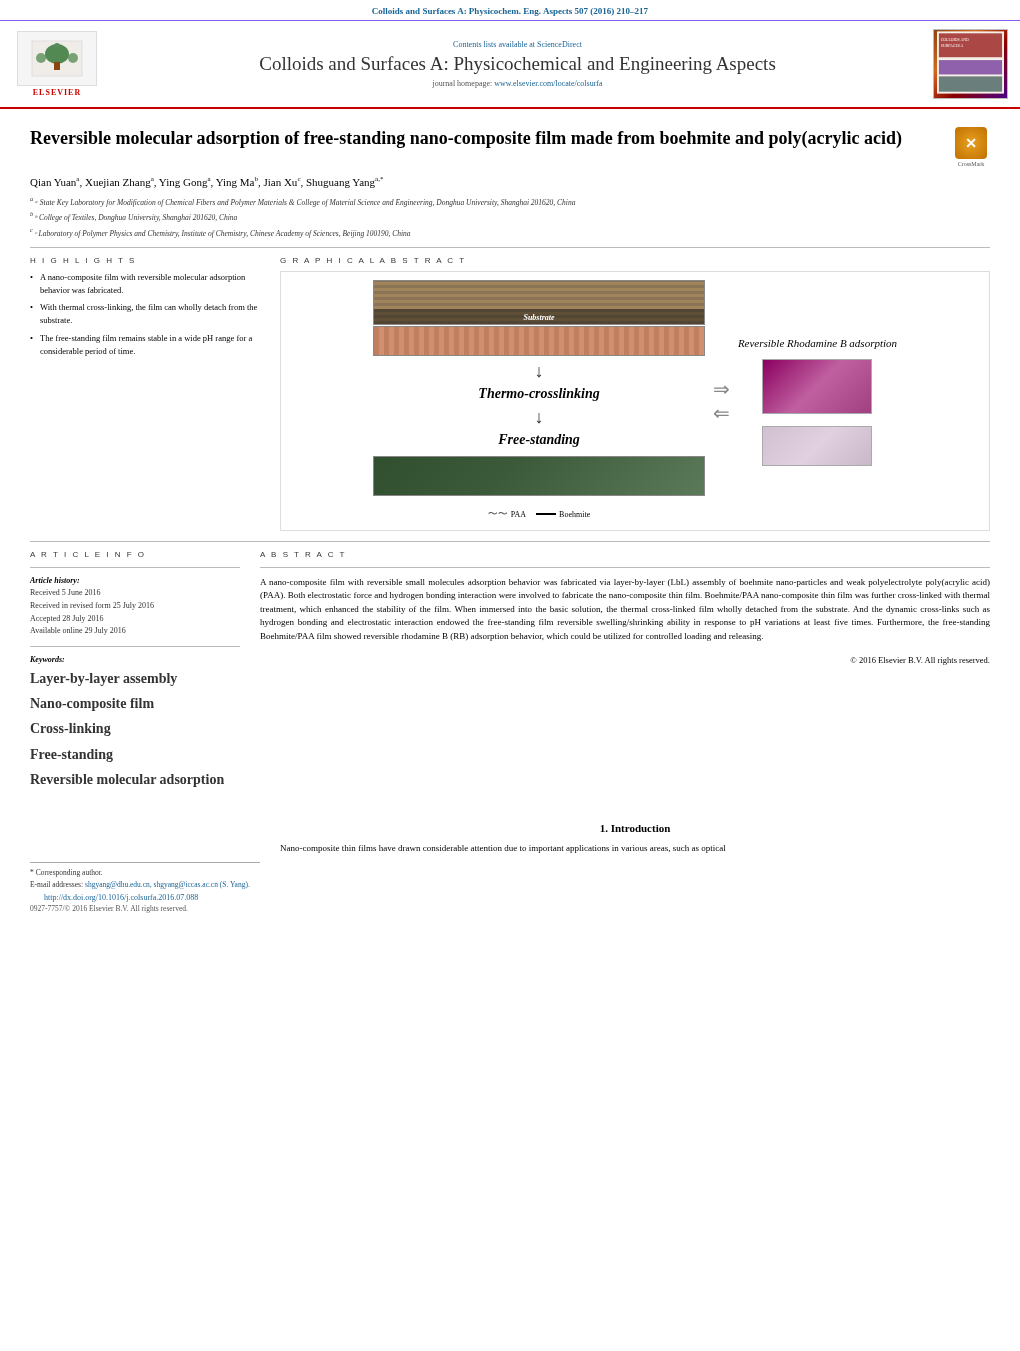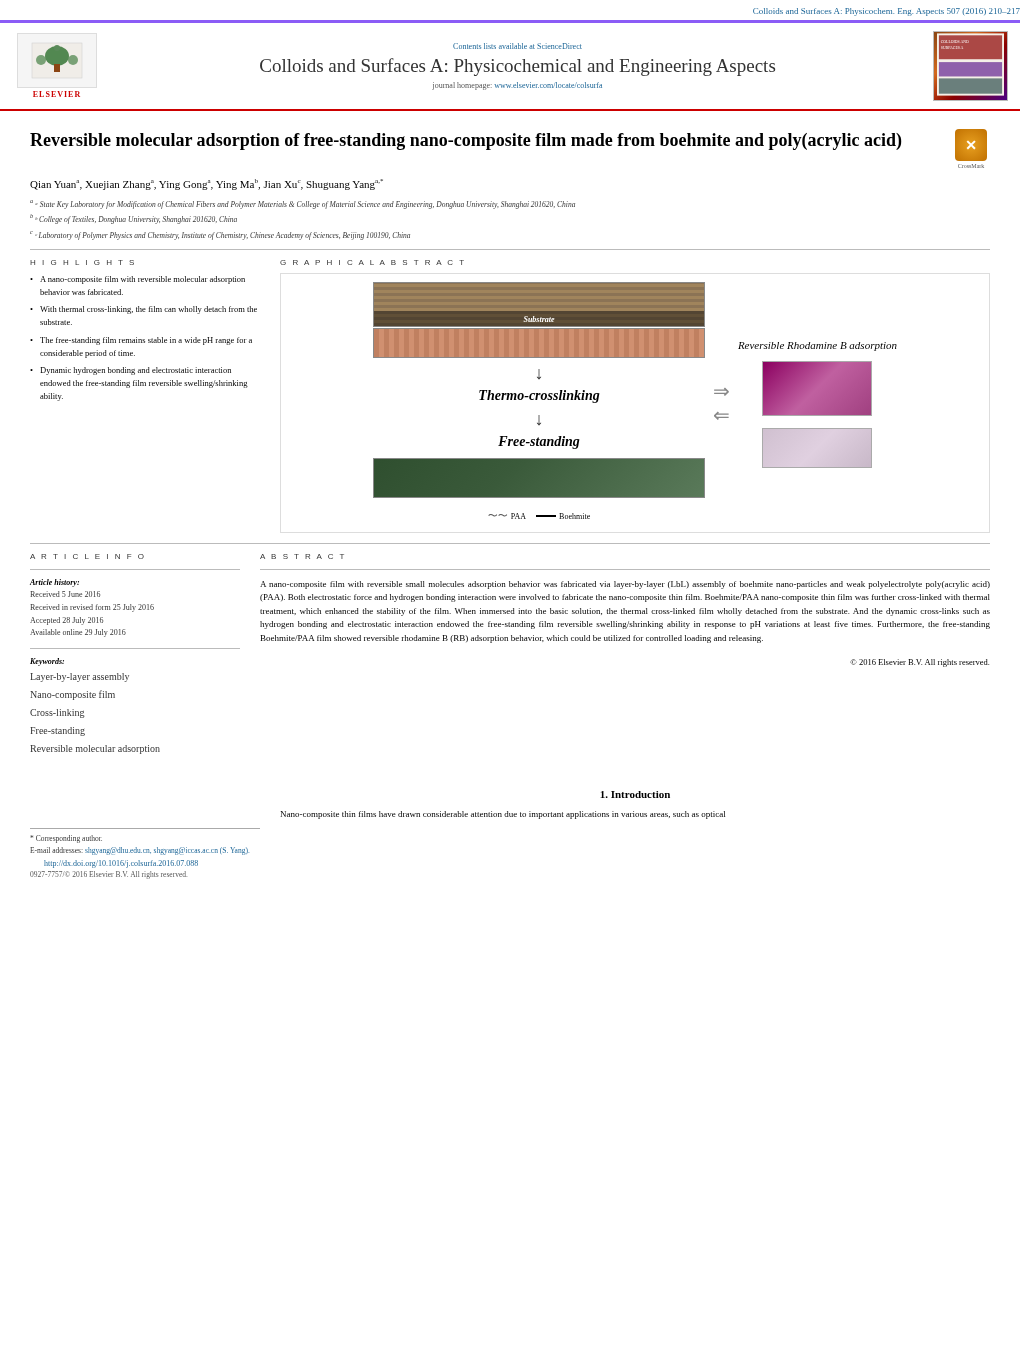--- a/index.html
+++ b/index.html
@@ -6,25 +6,26 @@
     body {
       background: #fff;
       font-family: 'Times New Roman', Times, serif;
       font-size: 10px;
       color: #000;
       width: 1020px;
       min-height: 1351px;
     }
 
     .top-link {
-      text-align: right;
+      text-align: center;
       font-size: 9px;
       color: #1a6496;
       padding: 6px 0 4px 0;
-      border-bottom: 3px solid #8b5cf6;
+      border-bottom: 1px solid #8b5cf6;
+      font-weight: bold;
     }
 
     .journal-header {
       display: flex;
       align-items: center;
       padding: 8px 12px;
       border-bottom: 2px solid #c00;
       gap: 10px;
     }
     .journal-header .elsevier-logo {
@@ -305,23 +306,24 @@
       margin-bottom: 6px;
     }
     .ai-keywords-label {
       font-size: 8px;
       font-style: italic;
       font-weight: bold;
       color: #000;
       margin-bottom: 2px;
     }
     .ai-keywords {
-      font-size: 10px;
+      font-size: 14px;
       color: #333;
       line-height: 1.8;
+      font-weight: bold;
     }
 
     .abstract-label {
       font-size: 8px;
       letter-spacing: 2px;
       text-transform: uppercase;
       color: #333;
       margin-bottom: 6px;
       font-family: Arial, sans-serif;
     }
@@ -457,21 +459,20 @@
 
   <hr class="divider">
 
   <div class="two-col">
     <div class="col-left">
       <div class="section-label">H I G H L I G H T S</div>
       <ul class="highlights-list">
         <li>A nano-composite film with reversible molecular adsorption behavior was fabricated.</li>
         <li>With thermal cross-linking, the film can wholly detach from the substrate.</li>
         <li>The free-standing film remains stable in a wide pH range for a considerable period of time.</li>
-        <li>Dynamic hydrogen bonding and electrostatic interaction endowed the free-standing film reversible swelling/shrinking ability.</li>
       </ul>
     </div>
 
     <div class="col-right">
       <div class="section-label">G R A P H I C A L   A B S T R A C T</div>
       <div class="graphical-abstract">
         <div class="ga-inner">
 
           <div class="ga-left-col">
 

